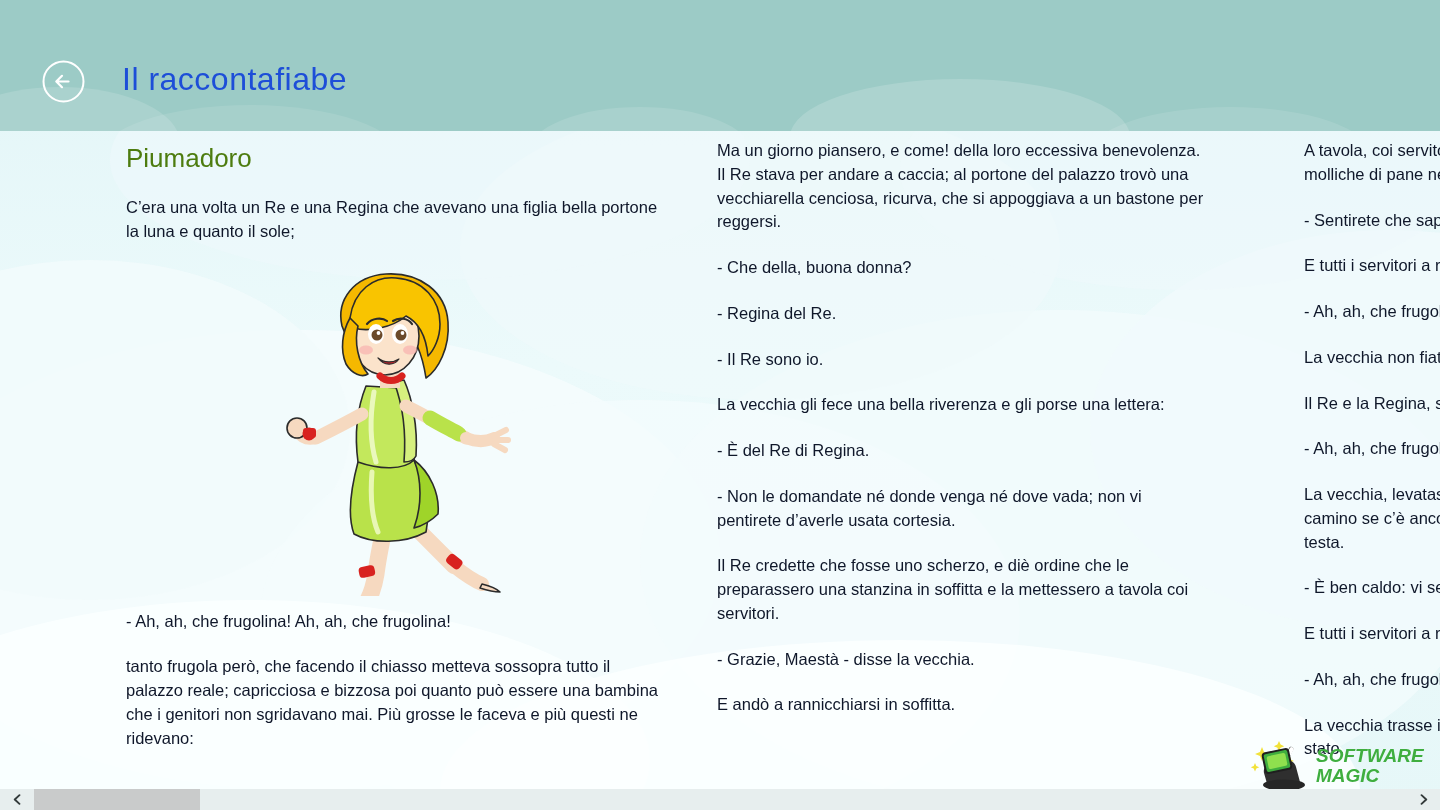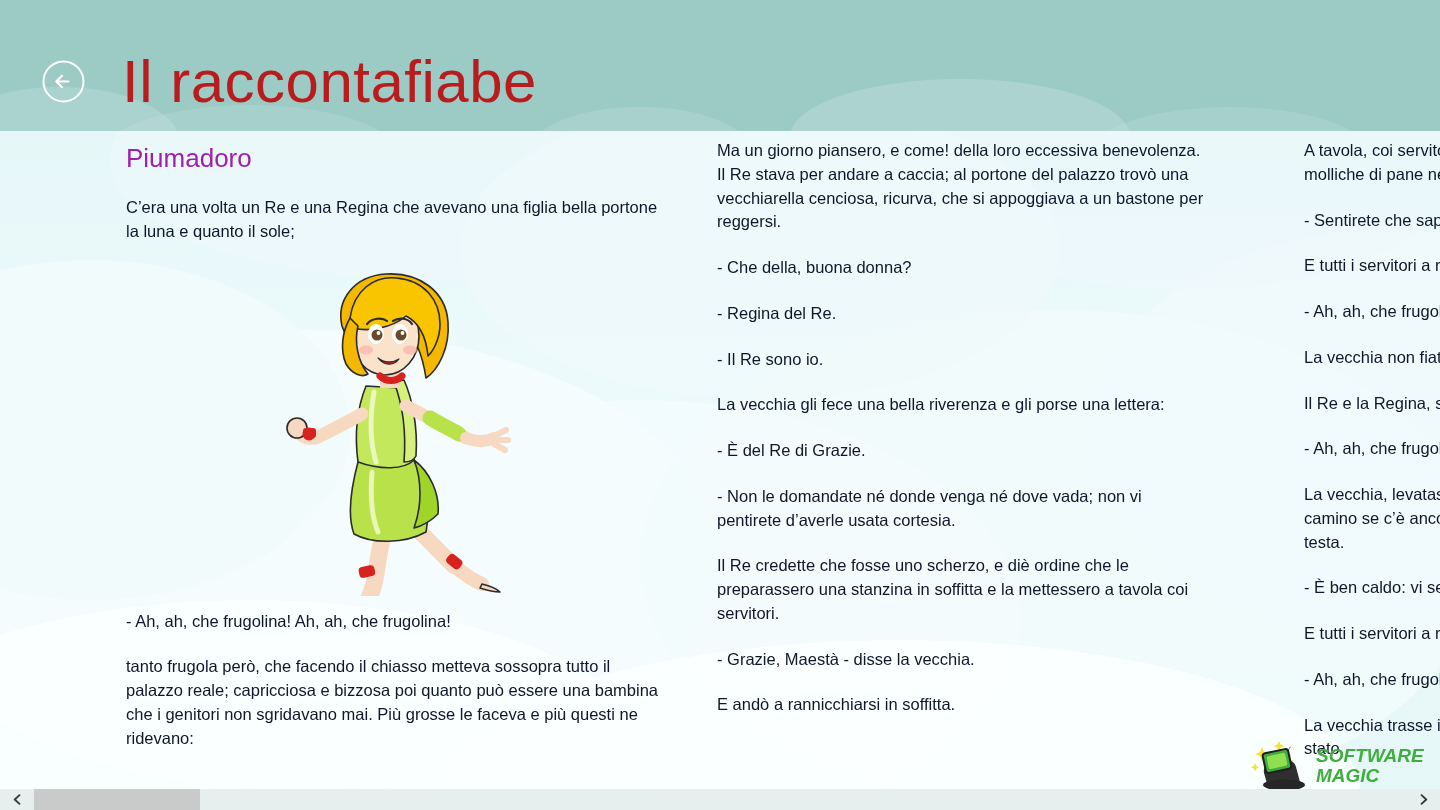--- a/index.html
+++ b/index.html
@@ -46,24 +46,24 @@
   #back-button {
     position: absolute;
     left: 41px; top: 59px;
     width: 45px; height: 45px;
     z-index: 4;
     cursor: pointer;
   }
   #app-title {
     position: absolute;
     left: 122px;
-    top: 46px;
-    font-size: 60px;
+    top: 60px;
+    font-size: 32px;
     font-weight: 300;
-    color: #b91c1c;
+    color: #1d4ed8;
     letter-spacing: 0.5px;
     line-height: 1.2;
     white-space: nowrap;
     z-index: 4;
   }
 
   
   #content {
     position: absolute;
     left: 0; top: 131px;
@@ -78,21 +78,21 @@
     top: 0;
     height: 648px;
   }
   #col-1 { left: 126px;  width: 545px; }
   #col-2 { left: 717px;  width: 487px; }
   #col-3 { left: 1304px; width: 487px; }
 
   .story-title {
     font-size: 26px;
     font-weight: 400;
-    color: #a21caf;
+    color: #4d7c0f;
     margin-top: 12px;
     margin-bottom: 22px;
     line-height: 1.2;
   }
 
   .para {
     font-size: 16.5px;
     line-height: 1.44;
     color: #0f172a;
     margin-bottom: 22px;
@@ -279,21 +279,21 @@
       <div class="para">- Ah, ah, che frugolina! Ah, ah, che frugolina!</div>
       <div class="para">tanto frugola però, che facendo il chiasso metteva sossopra tutto il palazzo reale; capricciosa e bizzosa poi quanto può essere una bambina che i genitori non sgridavano mai. Più grosse le faceva e più questi ne ridevano:</div>
     </div>
 
     <div class="column" id="col-2">
       <div class="para">Ma un giorno piansero, e come! della loro eccessiva benevolenza. Il Re stava per andare a caccia; al portone del palazzo trovò una vecchiarella cenciosa, ricurva, che si appoggiava a un bastone per reggersi.</div>
       <div class="para">- Che della, buona donna?</div>
       <div class="para">- Regina del Re.</div>
       <div class="para">- Il Re sono io.</div>
       <div class="para">La vecchia gli fece una bella riverenza e gli porse una lettera:</div>
-      <div class="para">- È del Re di Grazie.</div>
+      <div class="para">- È del Re di Regina.</div>
       <div class="para">- Non le domandate né donde venga né dove vada; non vi pentirete d’averle usata cortesia.</div>
       <div class="para">Il Re credette che fosse uno scherzo, e diè ordine che le preparassero una stanzina in soffitta e la mettessero a tavola coi servitori.</div>
       <div class="para">- Grazie, Maestà - disse la vecchia.</div>
       <div class="para">E andò a rannicchiarsi in soffitta.</div>
     </div>
 
     <div class="column" id="col-3">
       <div class="para">A tavola, coi servitori, quella frugolina della Reginotta le buttava le molliche di pane nella minestra:</div>
       <div class="para">- Sentirete che sapore!</div>
       <div class="para">E tutti i servitori a ridere.</div>

